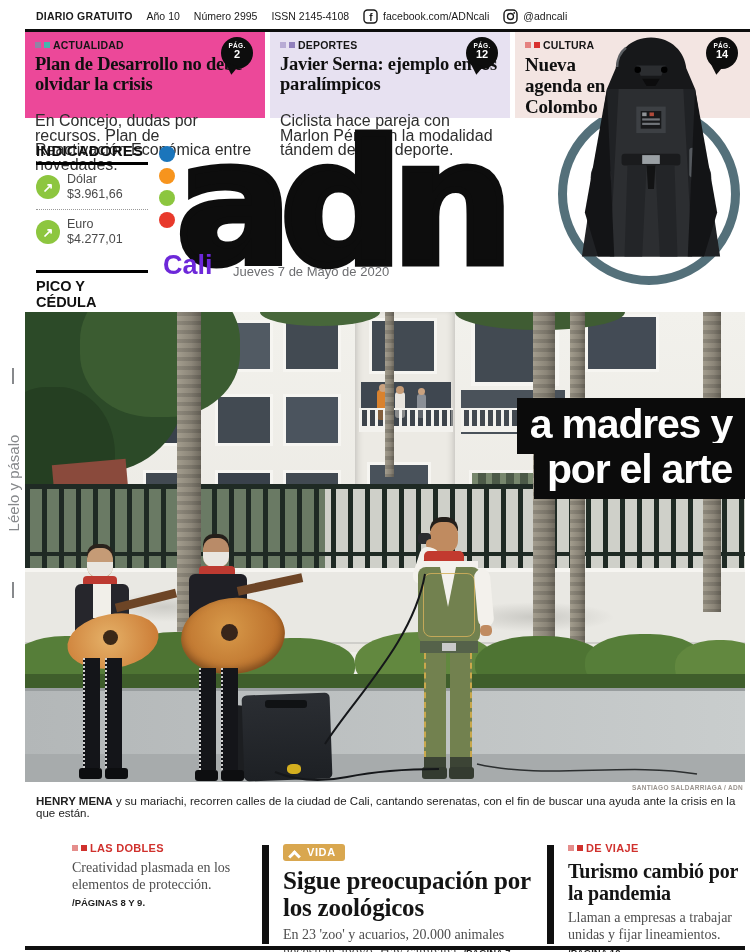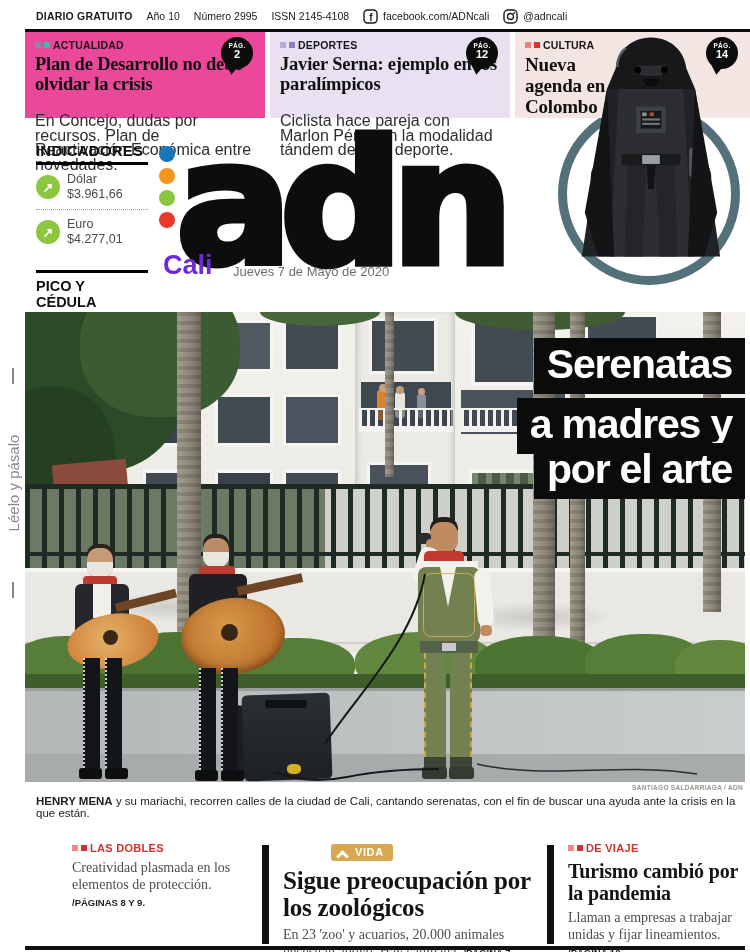--- a/index.html
+++ b/index.html
@@ -79,21 +79,21 @@
   .bs0 { left:72px; width:186px; }
   .bs1 { left:283px; width:256px; }
   .bs2 { left:568px; width:177px; }
   .bdiv { position:absolute; top:845px; width:7px; height:99px; background:#101010; }
   .bd0 { left:262px; } .bd1 { left:547px; }
   .b-seclabel { display:flex; align-items:center; gap:3px; font-size:11px; font-weight:800; letter-spacing:.3px; color:#d0312d; }
   .b-head { font-family:"Liberation Serif",serif; font-weight:bold; font-size:20px; line-height:22px; color:#141414; margin-top:6px; letter-spacing:-.2px; }
   .bs1 .b-head { font-size:25px; line-height:27px; }
   .b-body { font-family:"Liberation Serif",serif; font-size:14px; line-height:17px; color:#4e4e4e; margin-top:5px; }
   .pref { font-family:"Liberation Sans",sans-serif; font-size:9.5px; font-weight:bold; color:#1d1d1d; }
-  .vida-badge { position:relative; display:inline-block; background:#d9a74f; border-radius:3px; color:#fff; font-size:11px; font-weight:800; letter-spacing:.6px; padding:2.5px 9px 2.5px 24px;margin-left:48px; }
+  .vida-badge { position:relative; display:inline-block; background:#d9a74f; border-radius:3px; color:#fff; font-size:11px; font-weight:800; letter-spacing:.6px; padding:2.5px 9px 2.5px 24px; }
   .vida-caret { position:absolute; left:7px; top:8px; width:9px; height:9px; border-top:3.5px solid #fff; border-left:3.5px solid #fff; transform:rotate(45deg); }
   .bottom-rule { position:absolute; left:25px; top:946px; width:720px; height:3.5px; background:#101010; }
 </style>
 </head>
 <body>
 
 <div class="page">
 
   <header class="topbar">
     <span class="b">DIARIO GRATUITO</span>
@@ -357,21 +357,20 @@
       <div class="abs" style="left:32px;top:250px;width:25px;height:12px;background:#343b30;border-radius:3px;"></div>
       <div class="abs" style="left:59px;top:250px;width:25px;height:12px;background:#343b30;border-radius:3px;"></div>
     </div>
 
     <svg class="abs" style="left:0;top:0;" width="720" height="470" viewBox="0 0 720 470">
       <path d="M400,262 C 388,330 330,385 300,432" stroke="#15171a" stroke-width="2" fill="none"></path>
       <path d="M250,460 q 32,13 72,5 t 92,-8" stroke="#15171a" stroke-width="2" fill="none"></path>
       <path d="M452,452 C 520,468 600,450 672,462" stroke="#2c2f30" stroke-width="1.5" fill="none"></path>
     </svg>
 
-    <div class="headline-box" style="top:26px;">Serenatas</div>
     <div class="headline-box" style="top:86px;">a madres y</div>
     <div class="headline-box" style="top:131px;">por el arte</div>
   </figure>
 
   <div class="credit">SANTIAGO SALDARRIAGA / ADN</div>
   <p class="caption"><span class="lead">HENRY MENA</span><span> y su mariachi, recorren calles de la ciudad de Cali, cantando serenatas, con el fin de buscar una ayuda ante la crisis en la que están.</span></p>
 
   <article class="bstory bs0">
     <div class="b-seclabel">
       <span class="sq lt" style="background-color: rgb(208, 49, 45);"></span>

